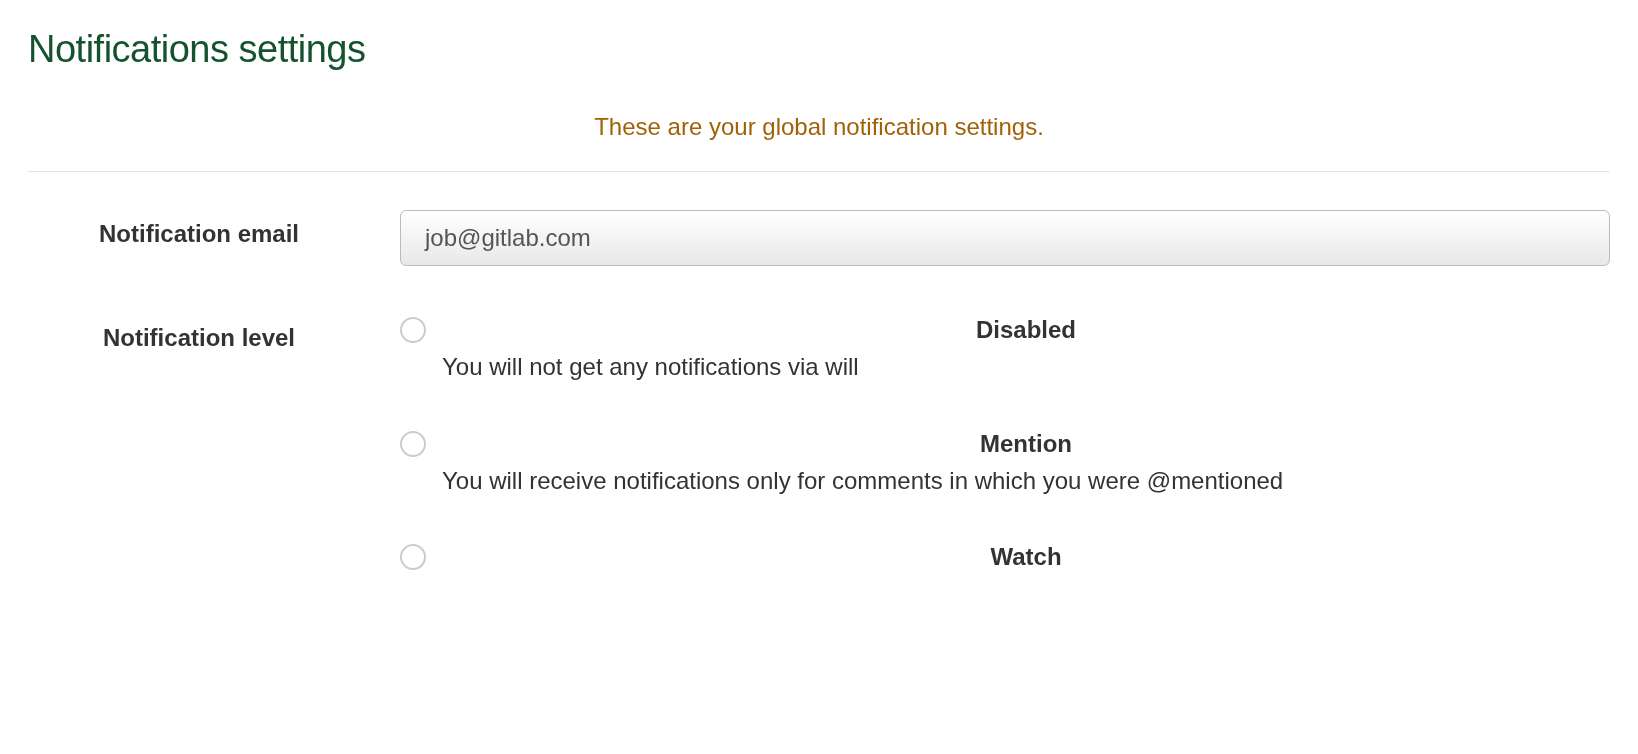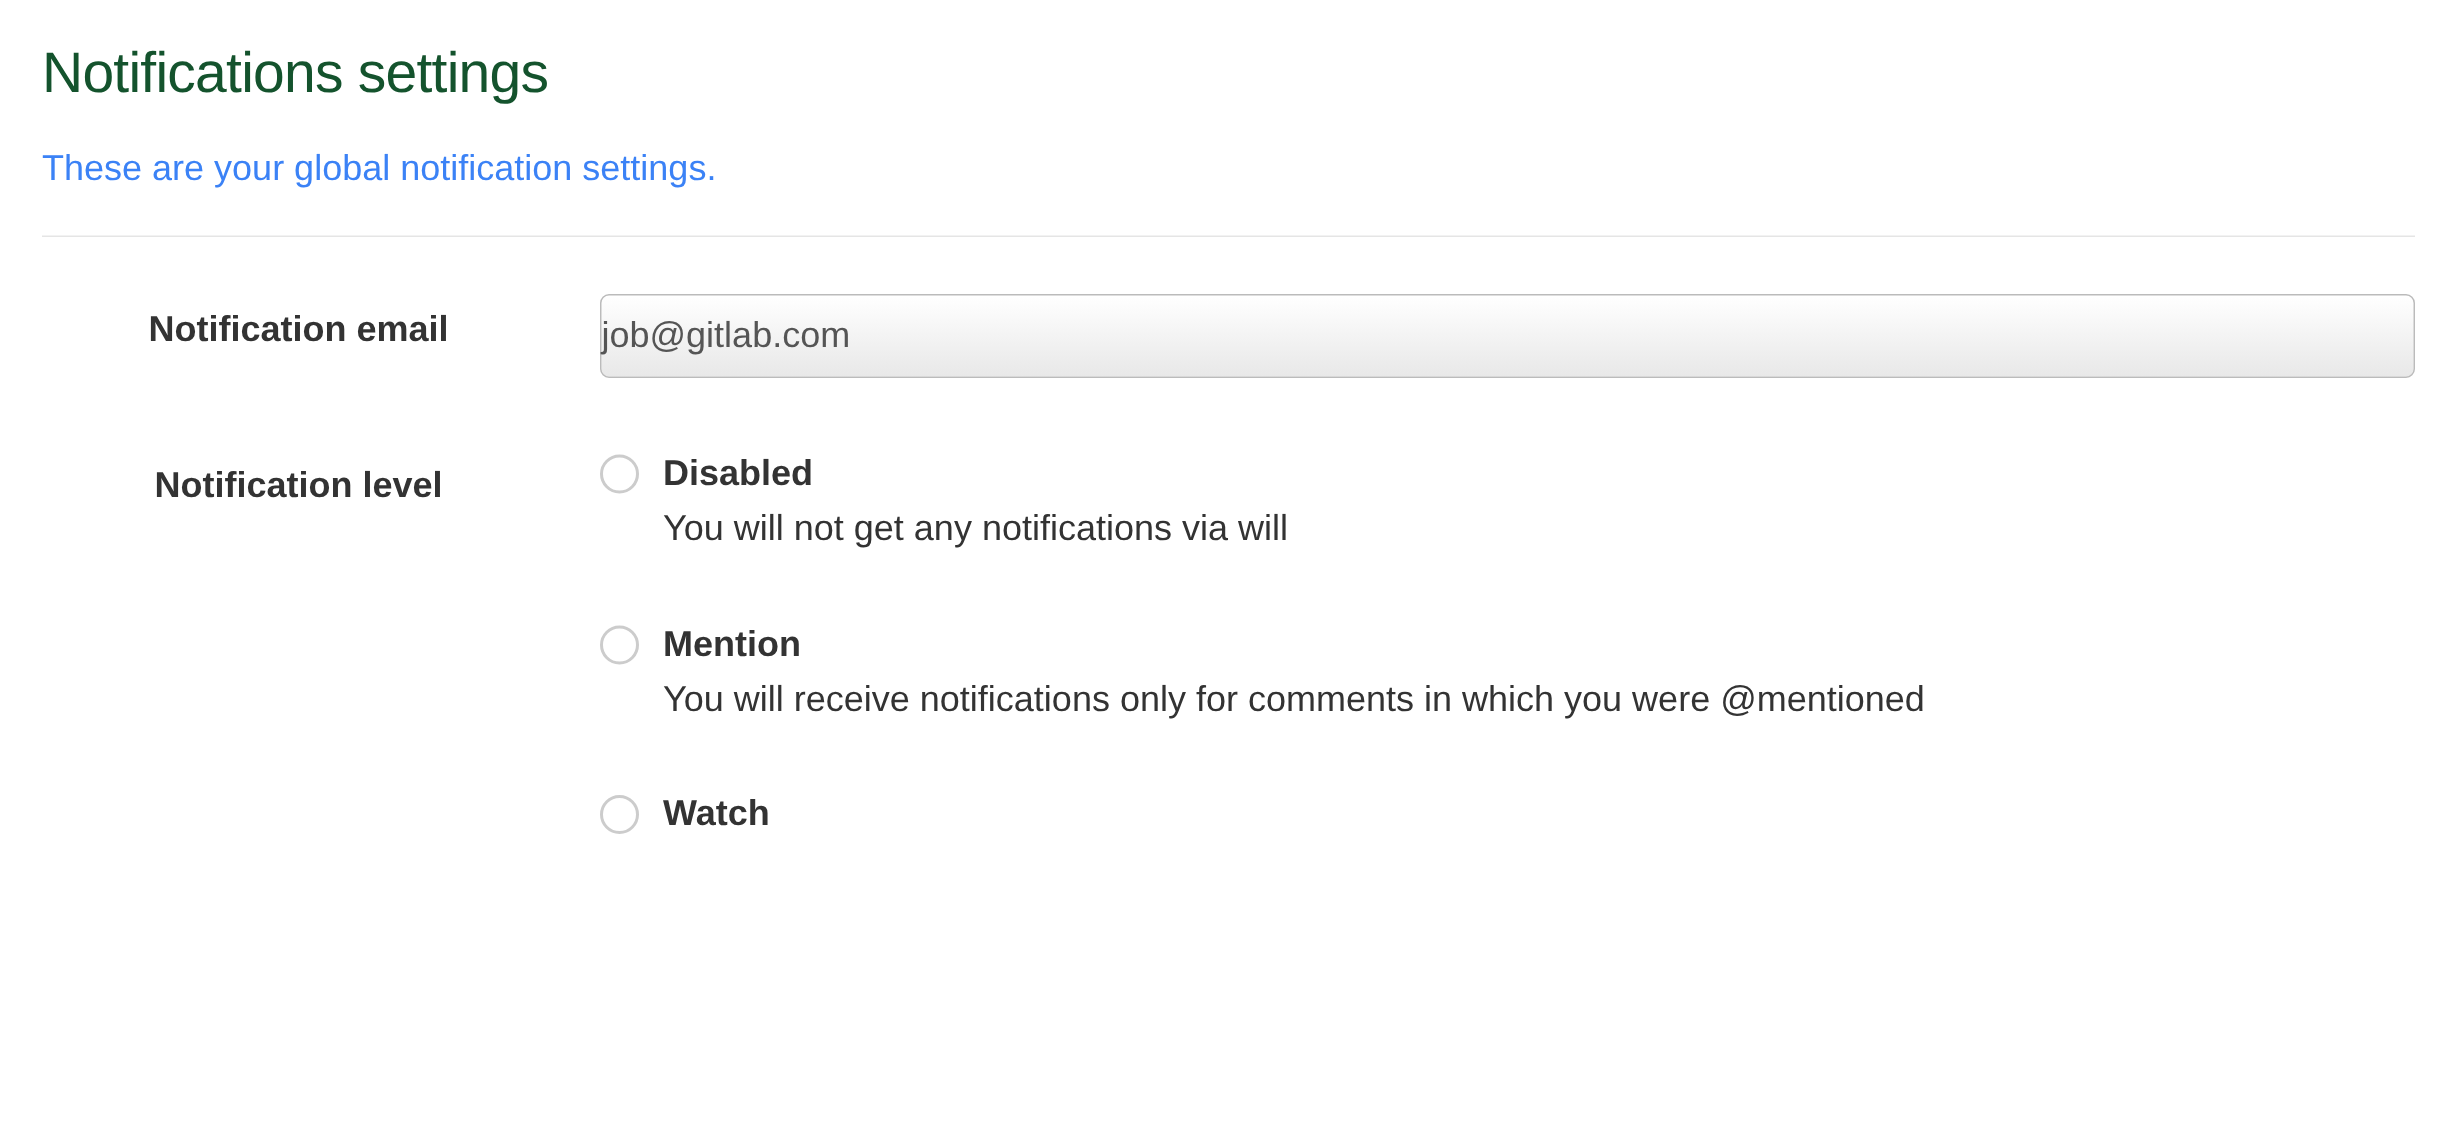--- a/index.html
+++ b/index.html
@@ -15,23 +15,24 @@
       width: 1638px;
     }
     .page-title {
       font-size: 38px;
       font-weight: 400;
       color: #14532d;
       letter-spacing: -0.5px;
     }
     .page-subtitle {
       font-size: 24px;
-      color: #3b82f6;
-      margin-top: 28px;
+      color: #a16207;
+      margin-top: 42px;
       font-weight: 400;
+      text-align: center;
     }
     .divider {
       border: none;
       border-top: 1px solid #e5e5e5;
       margin-top: 30px;
       margin-bottom: 38px;
     }
     .form-row {
       display: flex;
       align-items: flex-start;
@@ -47,21 +48,21 @@
       color: #333333;
       flex-shrink: 0;
     }
     .form-control-wrap {
       flex: 1;
     }
     .select-box {
       width: 100%;
       height: 56px;
       line-height: 54px;
-      padding: 0 0;
+      padding: 0 24px;
       font-size: 24px;
       color: #555555;
       border: 1px solid #bbbbbb;
       border-radius: 6px;
       background: linear-gradient(to bottom, #ffffff 0%, #e8e8e8 100%);
       box-shadow: inset 0 1px 0 rgba(255,255,255,0.5);
     }
     .options-group {
       display: flex;
       flex-direction: column;
@@ -99,20 +100,21 @@
       transform: translate(-50%, -50%);
     }
     .option-text {
       flex: 1;
     }
     .option-title {
       font-size: 24px;
       font-weight: 700;
       color: #333333;
       line-height: 1.3;
+      text-align: center;
     }
     .option-desc {
       font-size: 24px;
       font-weight: 400;
       color: #333333;
       margin-top: 6px;
       line-height: 1.35;
     }
   </style>
 </head>

